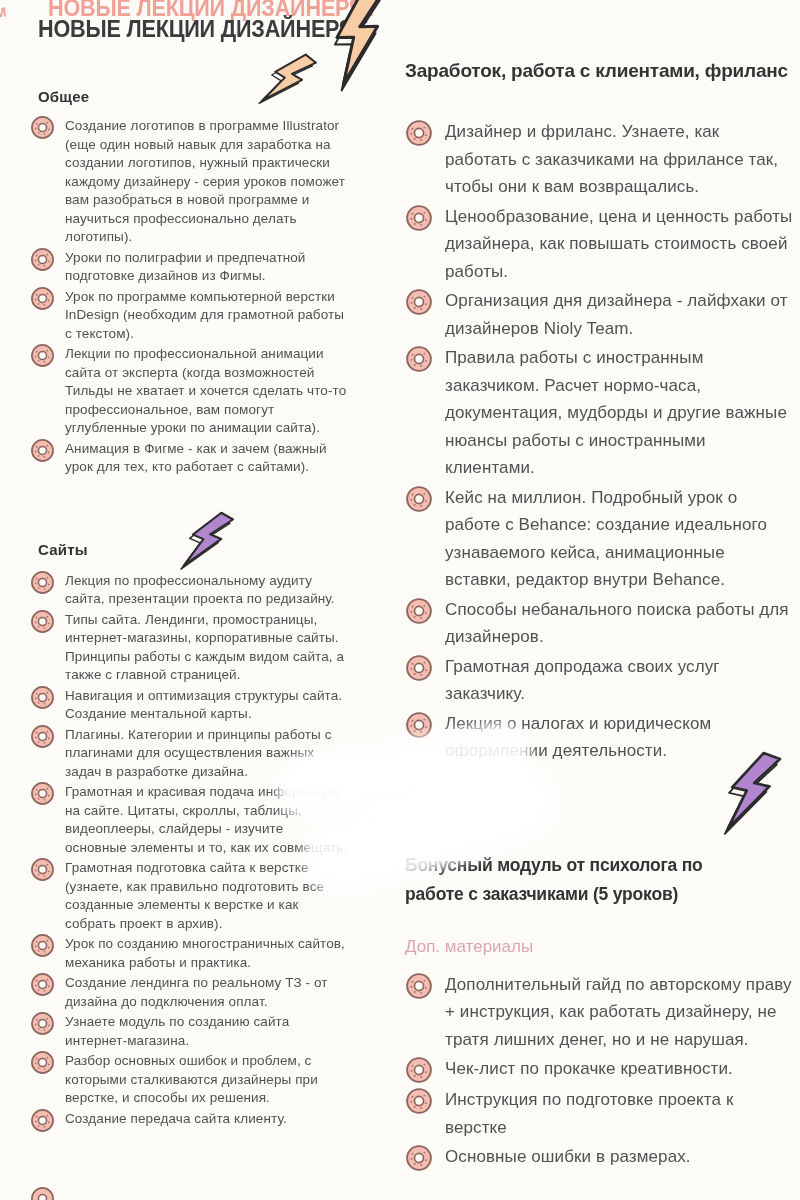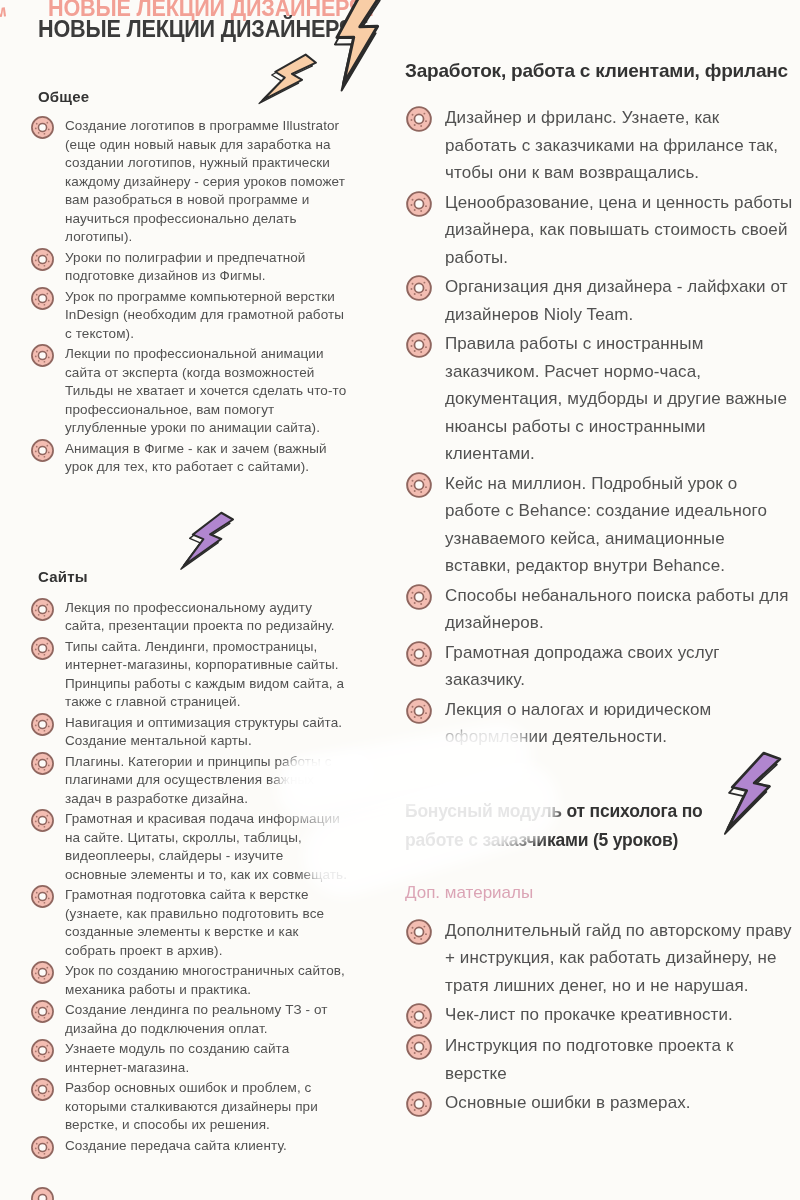--- a/index.html
+++ b/index.html
@@ -42,40 +42,40 @@
   
   .col-left{position:absolute;left:30px;top:88px;width:318px;z-index:1;}
   .col-right{position:absolute;left:405px;top:58px;width:390px;z-index:1;}
 
   .sec-heading{
     font-size:15px;font-weight:bold;color:var(--text_heading);
     margin:0 0 12px 8px;letter-spacing:.2px;
   }
   .col-right h2{
     font-size:19px;font-weight:bold;color:var(--text_heading);
-    letter-spacing:-0.2px;line-height:26px;margin-bottom:20px;
+    letter-spacing:-0.2px;line-height:26px;margin-bottom:34px;
   }
-  .col-right h2.bonus{margin-top:46px;line-height:29px;font-size:17.5px;max-width:345px;margin-bottom:0;}
+  .col-right h2.bonus{margin-top:86px;line-height:29px;font-size:17.5px;max-width:345px;margin-bottom:0;}
   .extras-label{margin-top:26px;font-size:17px;line-height:24px;color:var(--extras_label);}
   .extras-list{margin-top:12px;}
 
   
   .item{display:flex;align-items:flex-start;margin-bottom:2px;}
   .donut{flex:0 0 auto;display:inline-block;}
   .col-left .donut{width:25px;height:25px;margin:-2px 10px 0 0;}
   .col-right .donut{width:28px;height:28px;margin:1px 12px 0 0;}
   .donut svg{width:100%;height:100%;display:block;}
   .donut-body{fill:var(--donut_fill);stroke:var(--donut_stroke);stroke-width:1.8;}
   .donut-hole{fill:var(--background);stroke:var(--donut_stroke);stroke-width:1.6;}
   .donut-dot{fill:var(--donut_dot);}
   .item-text{display:block;}
   .col-left .item-text{font-size:13.5px;line-height:18.5px;letter-spacing:.1px;}
   .col-right .item-text{font-size:17px;line-height:27.5px;letter-spacing:.1px;}
   .sites-list{margin-top:14px;}
-  .sites-heading{margin-top:91px;}
+  .sites-heading{margin-top:64px;}
 
   
   .bolt{position:absolute;z-index:2;}
   .bolt svg{display:block;width:100%;height:100%;overflow:visible;}
   .bolt .main-path{stroke:var(--bolt_outline);stroke-width:3;stroke-linejoin:round;}
   .bolt .echo{fill:none;stroke:var(--bolt_outline);stroke-width:2;stroke-linejoin:round;}
   .bolt-peach .main-path{fill:var(--bolt_peach);}
   .bolt-purple .main-path{fill:var(--bolt_purple);}
   .bolt-top{left:325px;top:-8px;width:72px;height:90px;transform:rotate(-18deg);}
   .bolt-small{left:262px;top:50px;width:54px;height:60px;transform:rotate(14deg);}

